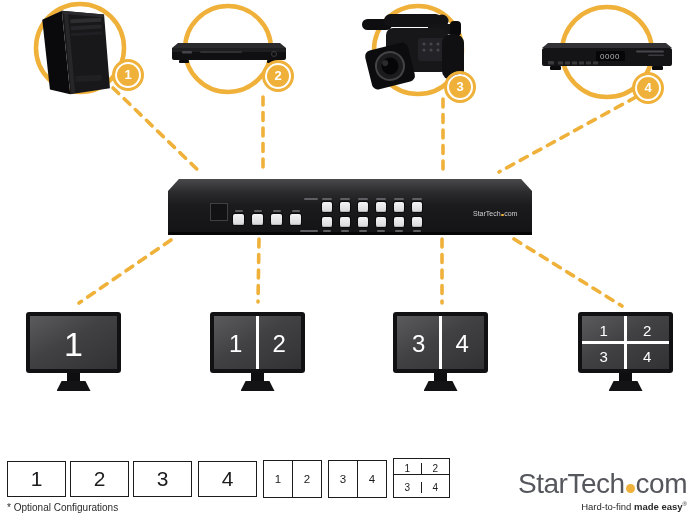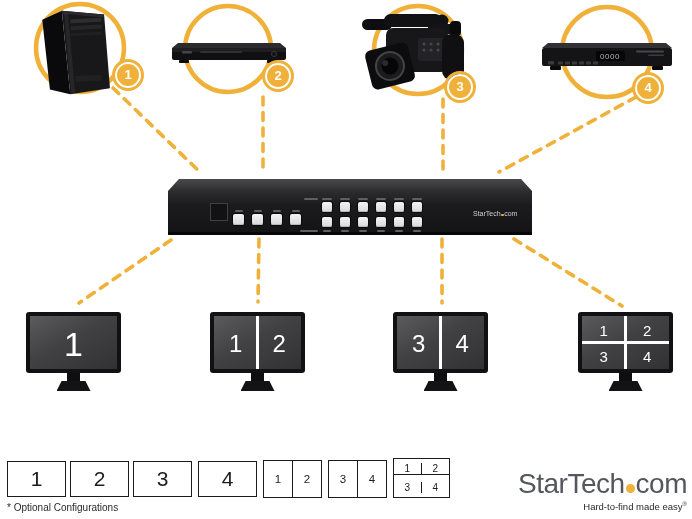--- a/index.html
+++ b/index.html
@@ -51,21 +51,21 @@
   .cfg.quad .qcell:nth-child(1){border-right:1.5px solid #1c1c1e;border-bottom:1.5px solid #1c1c1e;}
   .cfg.quad .qcell:nth-child(2){border-bottom:1.5px solid #1c1c1e;}
   .cfg.quad .qcell:nth-child(3){border-right:1.5px solid #1c1c1e;}
   .note{position:absolute;left:7px;top:502px;font-size:10px;color:#2a2a2c;z-index:2;}
   
   .footer{position:absolute;right:5px;top:470px;text-align:right;z-index:2;}
   .brandline{display:inline-flex;align-items:baseline;color:#55575C;
              font-size:28px;font-weight:500;letter-spacing:-0.5px;line-height:1;}
   .brandline .bdot{width:9px;height:9px;border-radius:50%;background:#EFB13A;display:inline-block;margin:0 1px;}
   .tagline{font-size:9.5px;color:#2a2a2c;margin-top:3px;}
-  .tagline b{font-weight:400;}
+  .tagline b{font-weight:700;}
   .tagline sup{font-size:6px;}
 </style>
 </head>
 <body>
 
 <div class="canvas">
 
   <svg class="overlay" width="692" height="519">
     <g fill="none" stroke="#EFB13A" stroke-width="4.5">
       <circle cx="80" cy="48" r="44"></circle>

